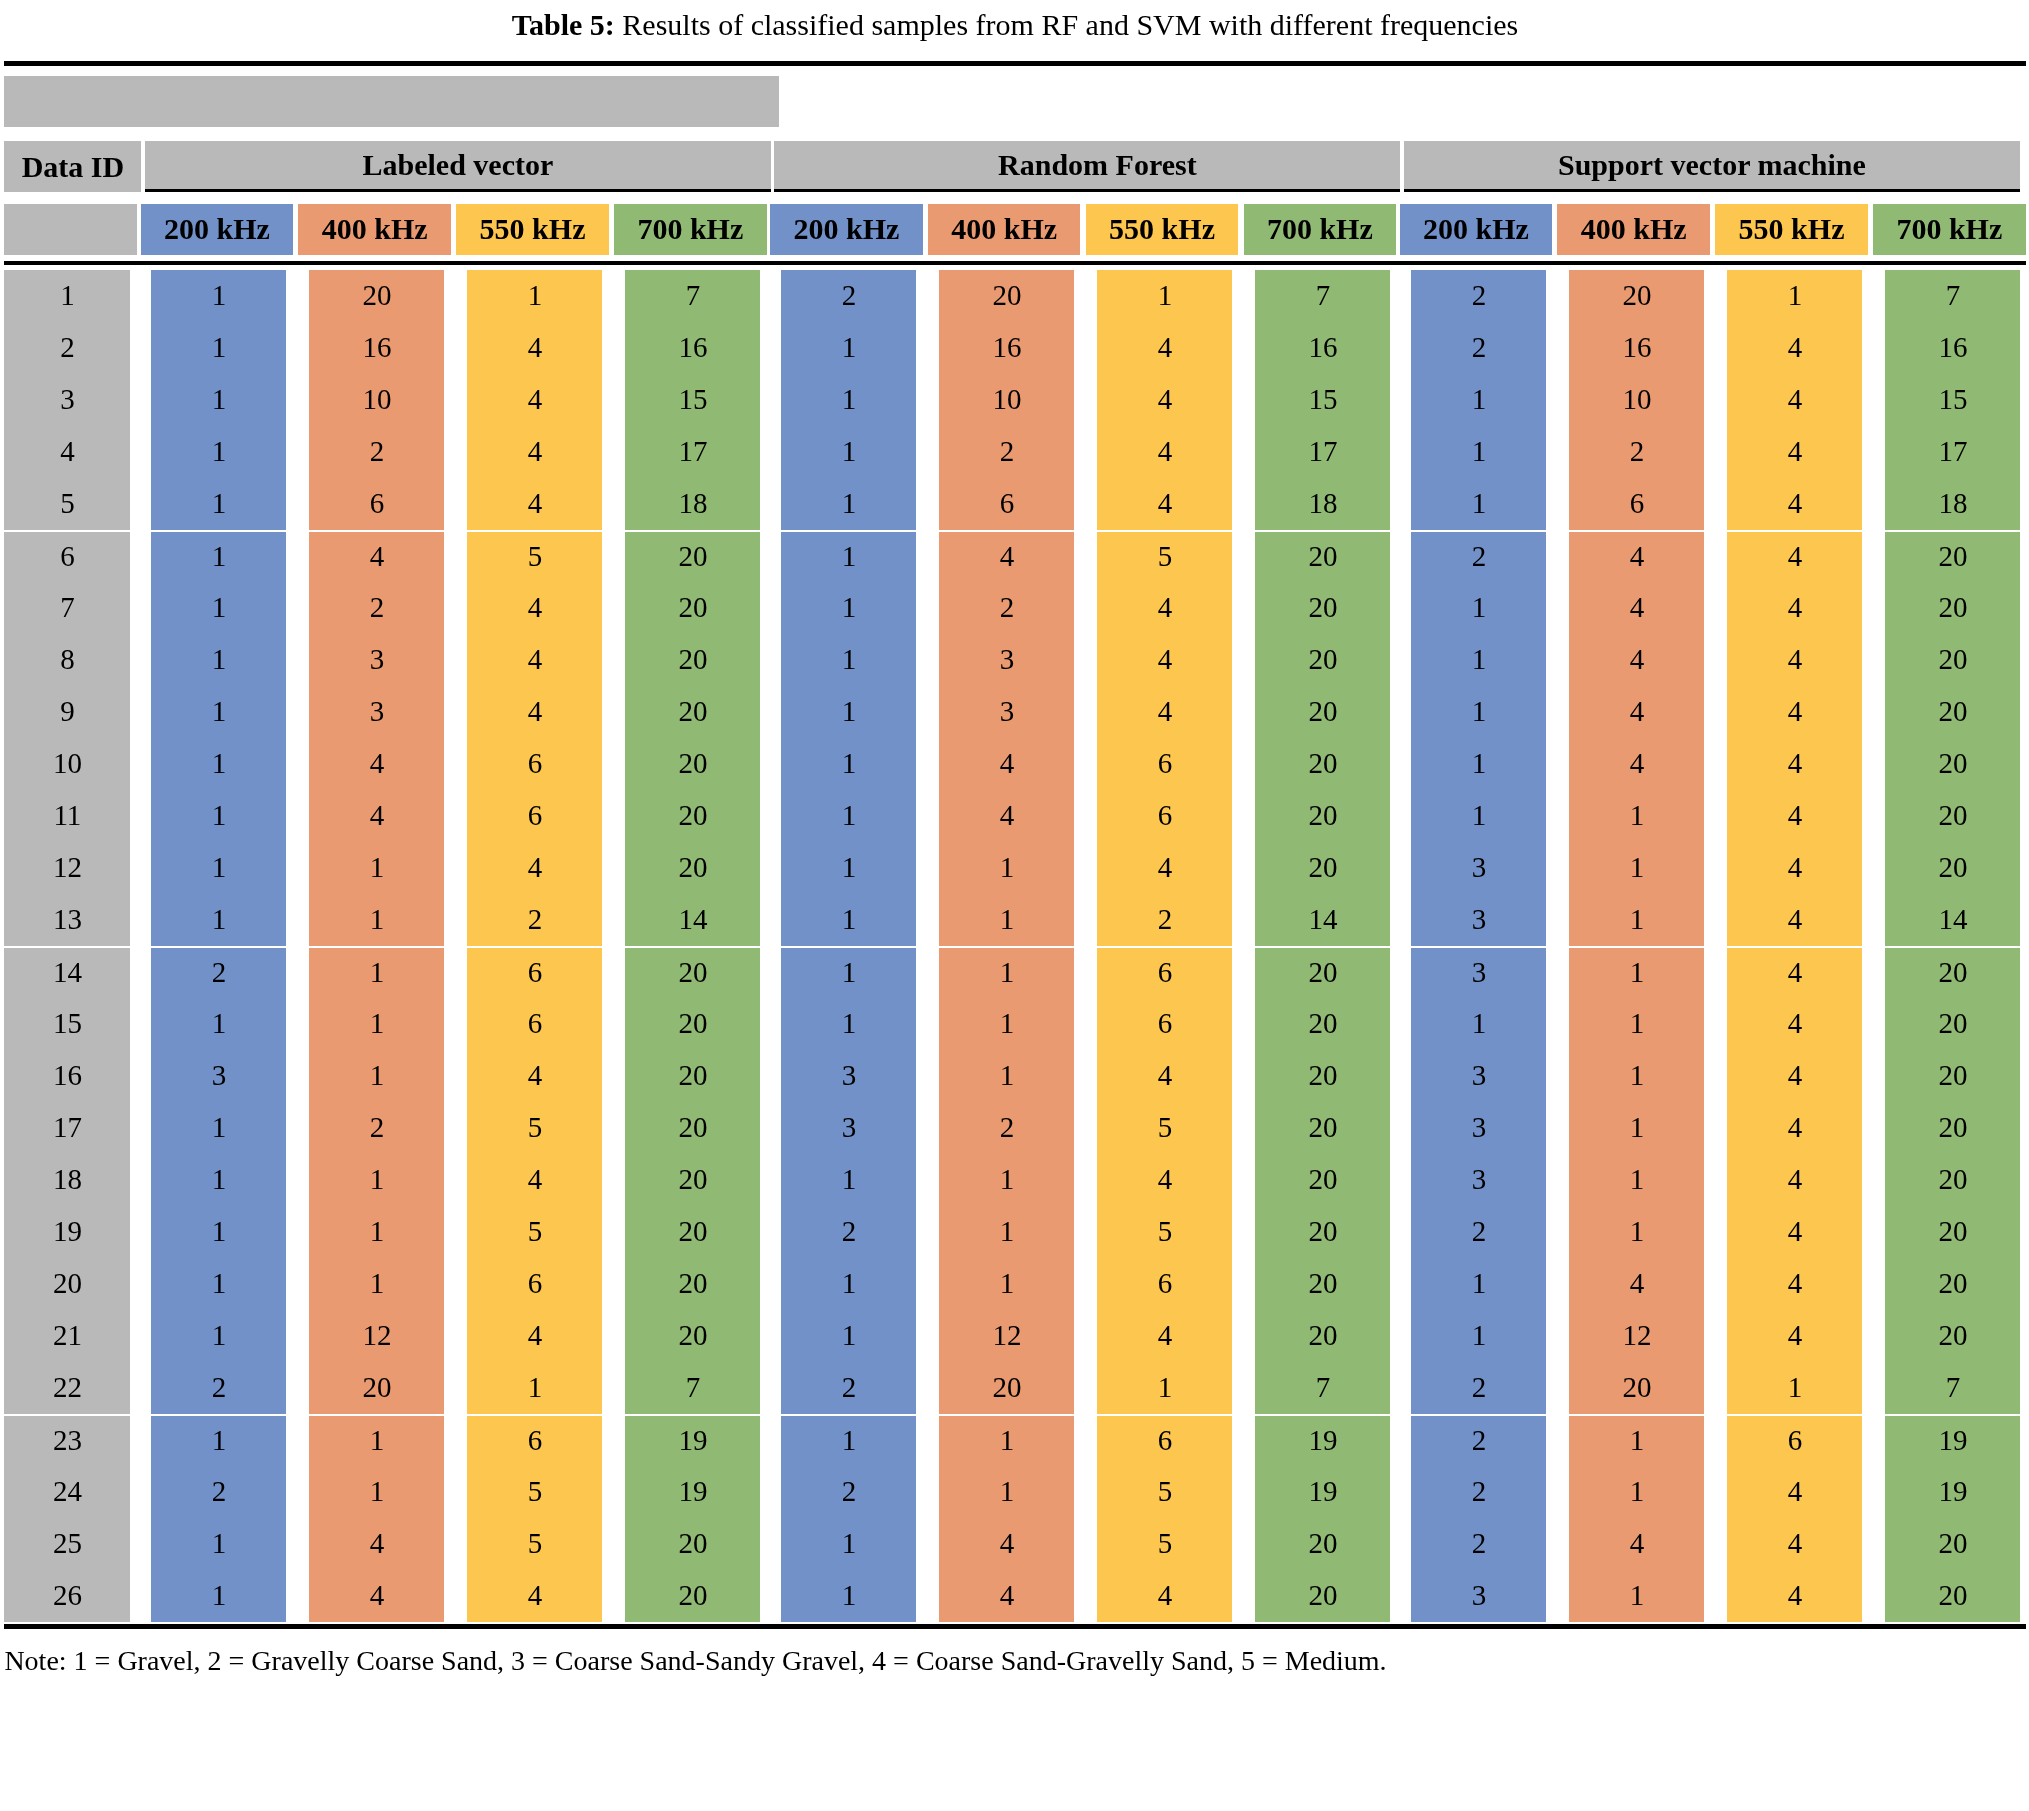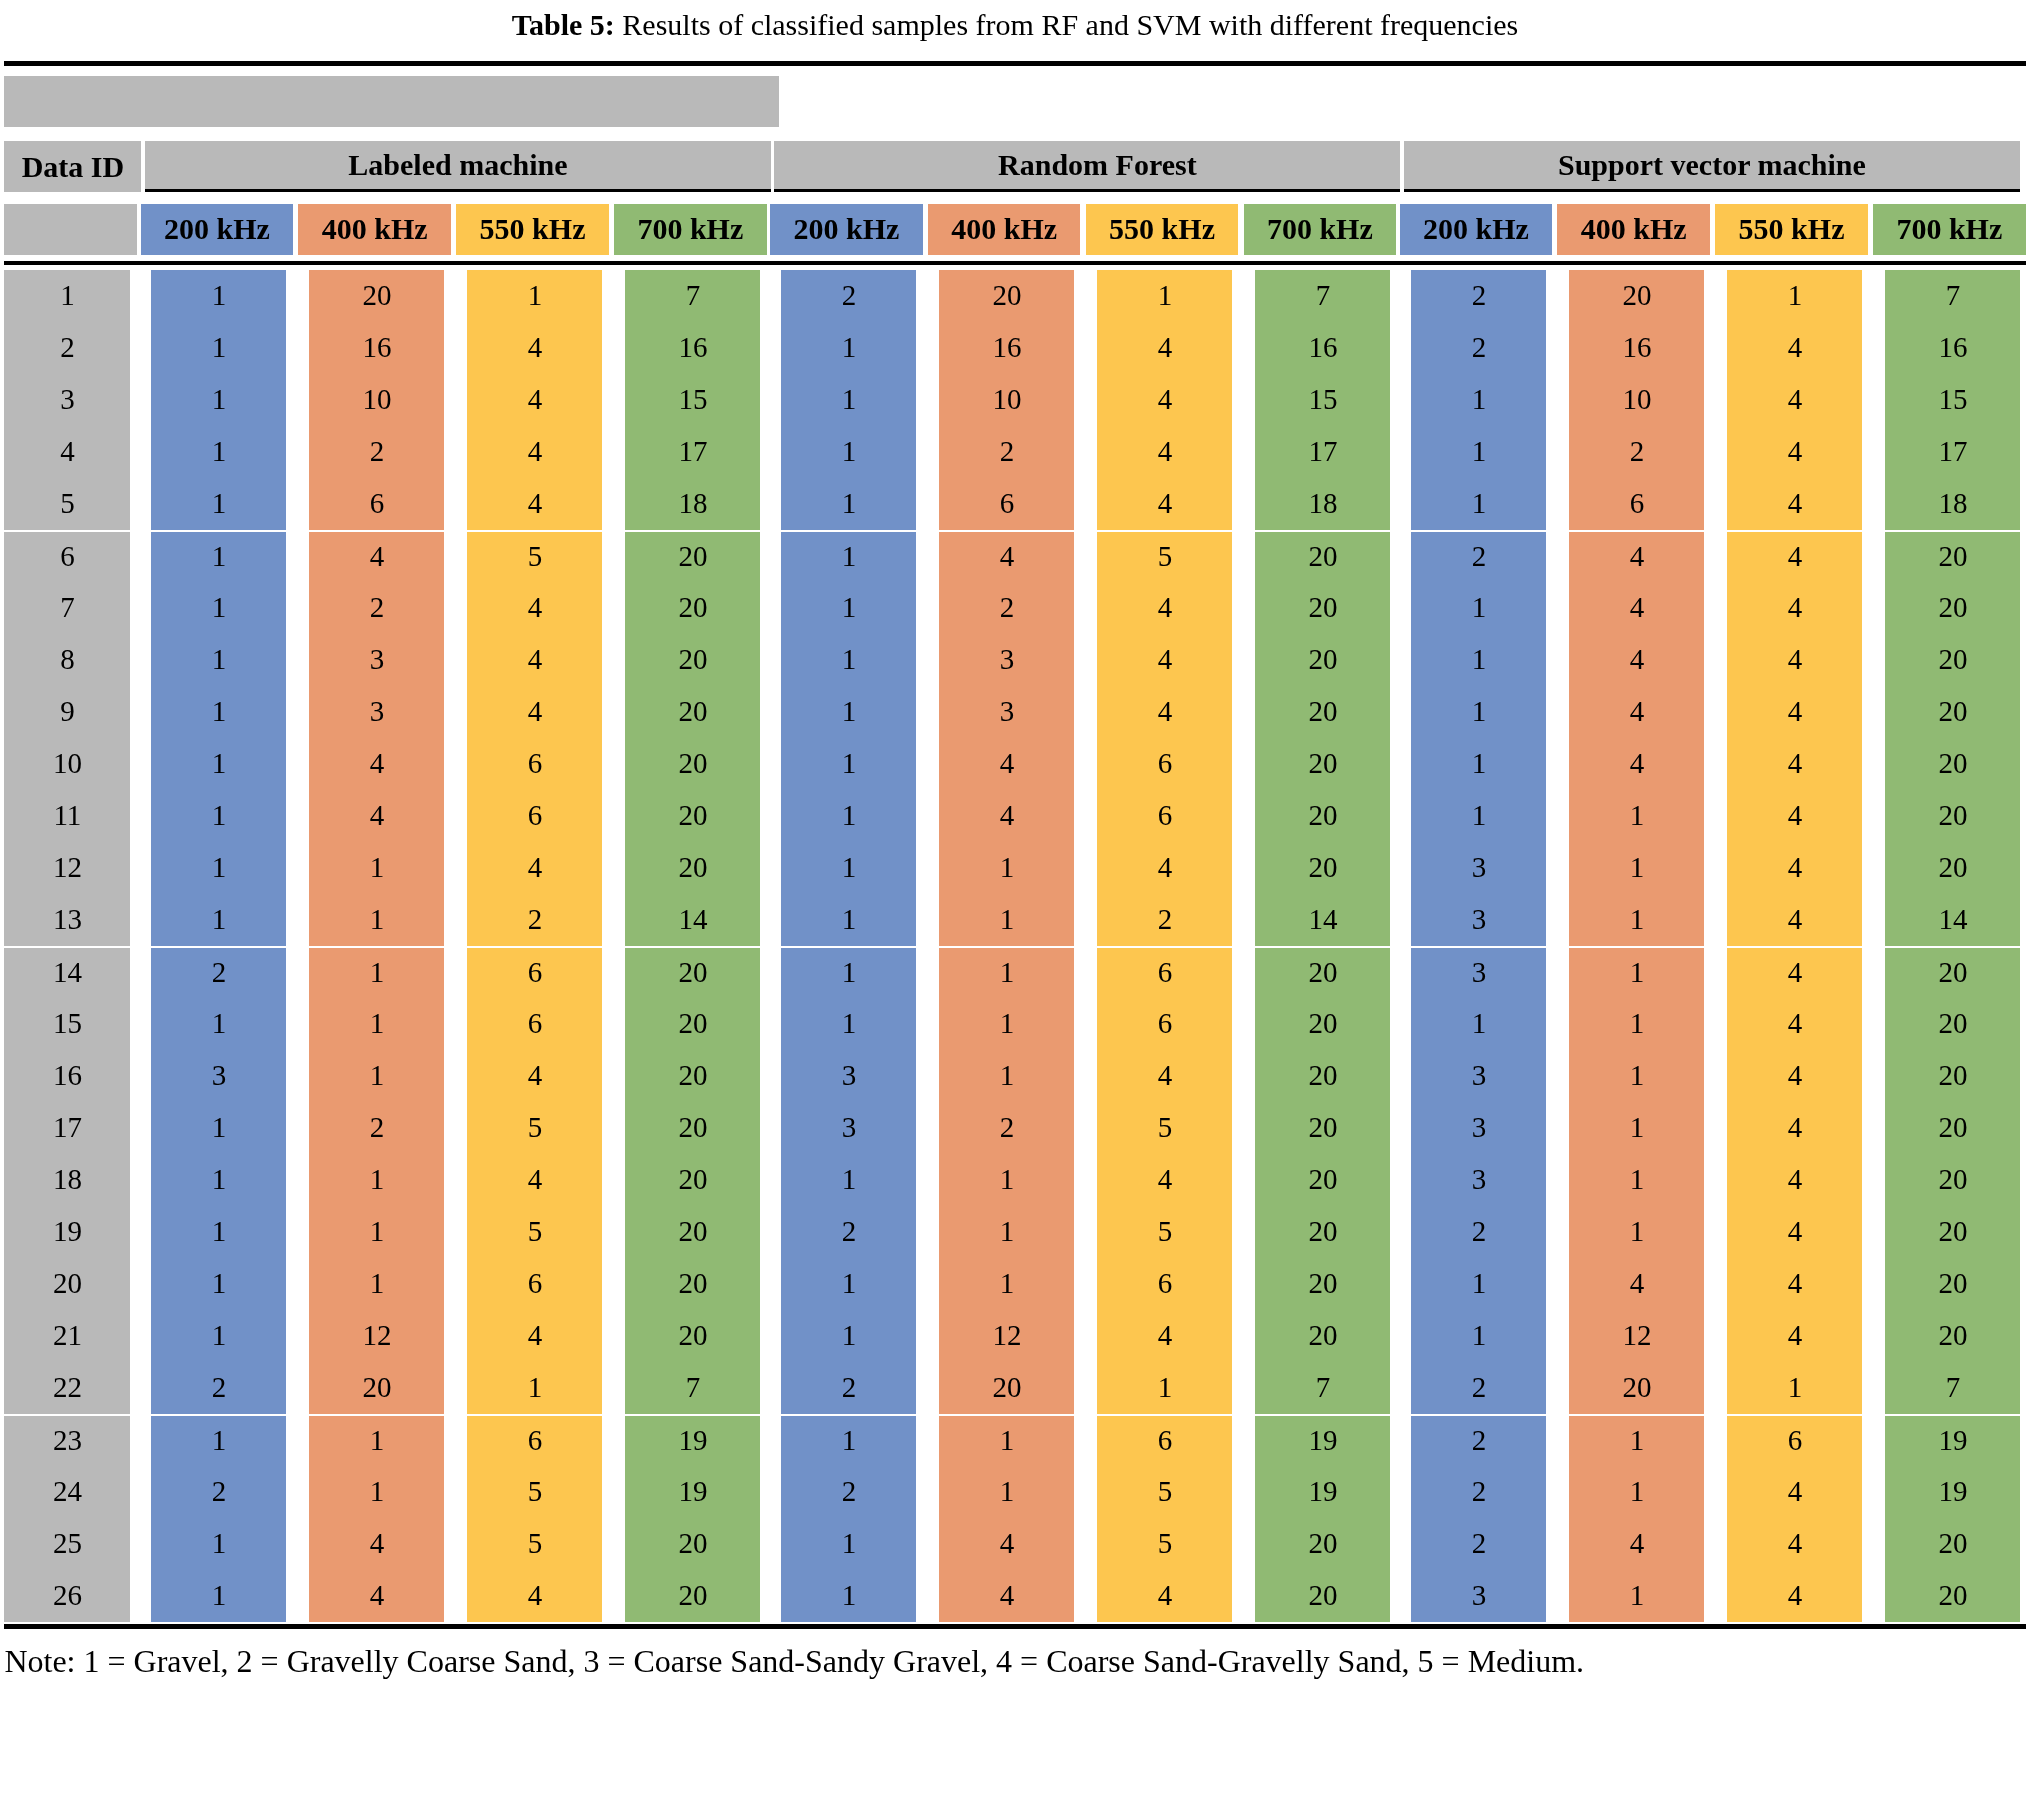--- a/index.html
+++ b/index.html
@@ -51,37 +51,37 @@
   .cell {
     display: flex; align-items: center; justify-content: center;
     font-size: 29px; height: 52px;
   }
   .id-cell { width: 126px; }
   .group { width: 609px; display: flex; gap: 23px; }
   .strip { width: 135px; }
   .drow.brk .cell { border-top: 2.6px solid #fff; }
 
   
-  .note { margin-top: 12.4px; font-size: 32px; }
+  .note { margin-top: 12.4px; font-size: 28px; }
   .note-line { line-height: 40px; white-space: nowrap; }
 </style>
 </head>
 <body>
 
 <div class="caption"><span class="capnum">Table 5:</span><span> Results of classified samples from RF and SVM with different frequencies</span></div>
 
 <div class="rule rule-top"></div>
 
 <div class="bandA">
   <div class="spacerA" style="background: rgb(185, 185, 185);"></div>
 </div>
 
 <div class="bandB">
   <div class="seg seg-id" style="background: rgb(185, 185, 185);">Data ID</div>
-  <div class="seg seg-grp" style="background: rgb(185, 185, 185);">Labeled machine</div>
+  <div class="seg seg-grp" style="background: rgb(185, 185, 185);">Labeled vector</div>
   <div class="seg seg-grp" style="background: rgb(185, 185, 185); padding-left: 20px;">Random Forest</div>
   <div class="seg seg-grp seg-last" style="background: rgb(185, 185, 185);">Support vector machine</div>
 </div>
 
 <div class="bandC">
   <div class="idC" style="background: rgb(185, 185, 185);"></div>
   <div class="groupC">
       <div class="freq-cell" style="background: rgb(113, 145, 200);">200 kHz</div>
       <div class="freq-cell" style="background: rgb(234, 154, 112);">400 kHz</div>
       <div class="freq-cell" style="background: rgb(253, 198, 79);">550 kHz</div>

